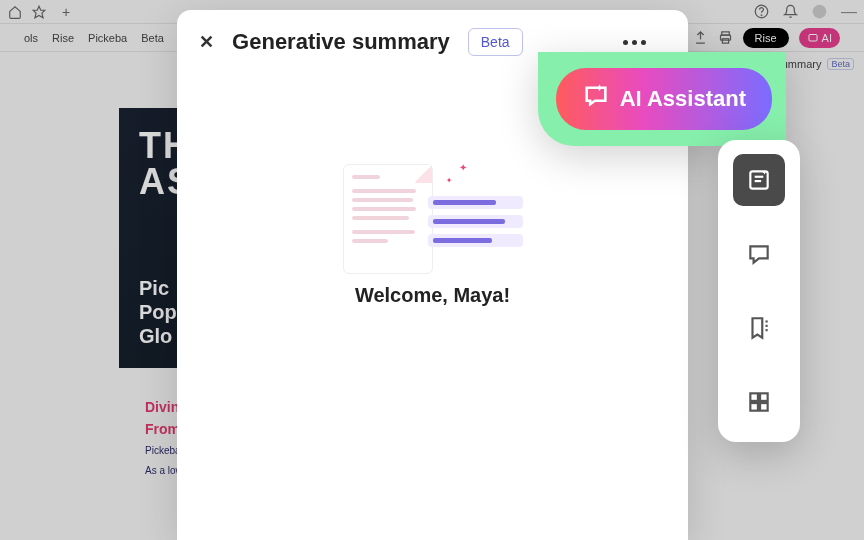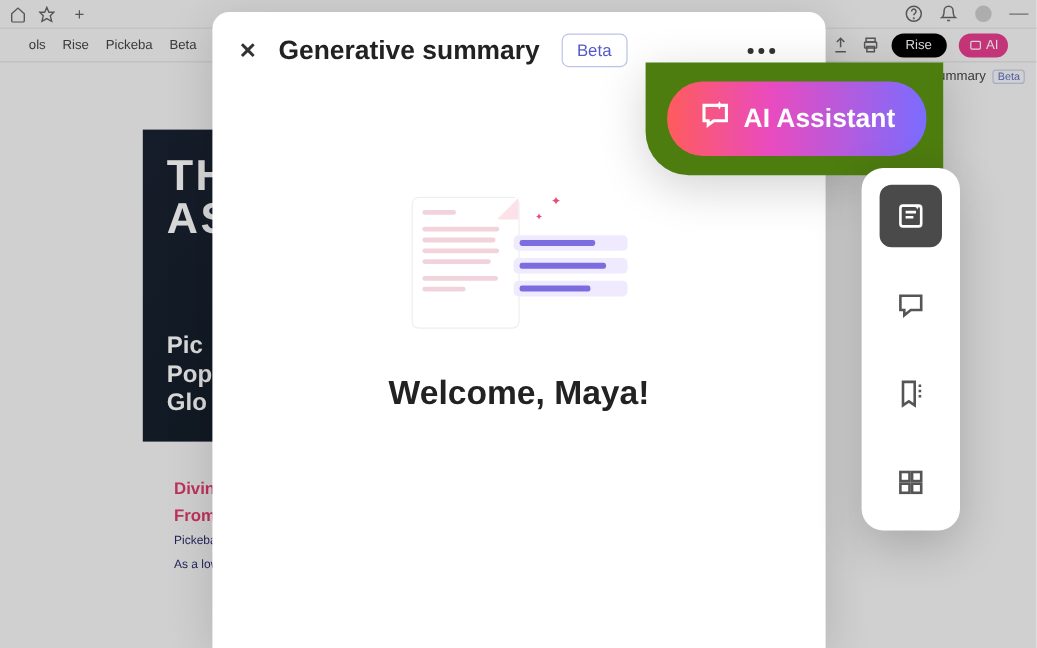--- a/index.html
+++ b/index.html
@@ -52,24 +52,24 @@
 
     .panel-body { display: flex; flex-direction: column; align-items: center; padding-top: 90px; }
     .illustration { position: relative; width: 180px; height: 120px; }
     .doc-card { position: absolute; left: 0; top: 0; width: 90px; height: 110px; background: #fff; border: 1px solid #eee; border-radius: 6px; padding: 10px 8px; }
     .doc-fold { position: absolute; top: 0; right: 0; width: 18px; height: 18px; background: linear-gradient(135deg, #fff 48%, #fce2e8 52%); border-bottom-left-radius: 3px;}
     .doc-line { height: 4px; background: #f1d4db; border-radius: 2px; margin-bottom: 5px; }
     .sum-card { position: absolute; right: 0; top: 32px; width: 95px; }
     .sum-line-wrap { background: #f0eaff; border-radius: 4px; padding: 4px 5px; margin-bottom: 6px; }
     .sum-line { height: 5px; background: #7b6ce0; border-radius: 2px; }
     .sparkle { position: absolute; color: #e84a73; }
-    .welcome { font-size: 28px; font-weight: 700; color: #222; margin-top: 28px; }
-
-    
-    .ai-assist-wrap { position: absolute; right: 78px; top: 52px; background: #4d7c0f; border-radius: 0 0 0 36px; padding: 16px 14px 16px 18px; box-shadow: 0 10px 40px rgba(0,0,0,0.18); }
+    .welcome { font-size: 20px; font-weight: 700; color: #222; }
+
+    
+    .ai-assist-wrap { position: absolute; right: 78px; top: 52px; background: #86efac; border-radius: 0 0 0 36px; padding: 16px 14px 16px 18px; box-shadow: 0 10px 40px rgba(0,0,0,0.18); }
     .ai-assist-btn { display: flex; align-items: center; gap: 10px; padding: 14px 26px; border-radius: 30px; background: linear-gradient(90deg, #ff5c5c 0%, #e94bbf 40%, #7b6cff 100%); color: #fff; font-size: 22px; font-weight: 700; cursor: pointer; }
 
     
     .tool-rail { position: absolute; right: 64px; top: 140px; width: 82px; background: #fff; border-radius: 18px; box-shadow: 0 12px 40px rgba(0,0,0,0.2); padding: 14px 0; display: flex; flex-direction: column; align-items: center; gap: 22px; }
     .rail-item { width: 52px; height: 52px; display: flex; align-items: center; justify-content: center; border-radius: 10px; cursor: pointer; color: #555; }
     .rail-item.active { background: #4a4a4a; color: #fff; }
   </style>
 </head>
 <body>
 

